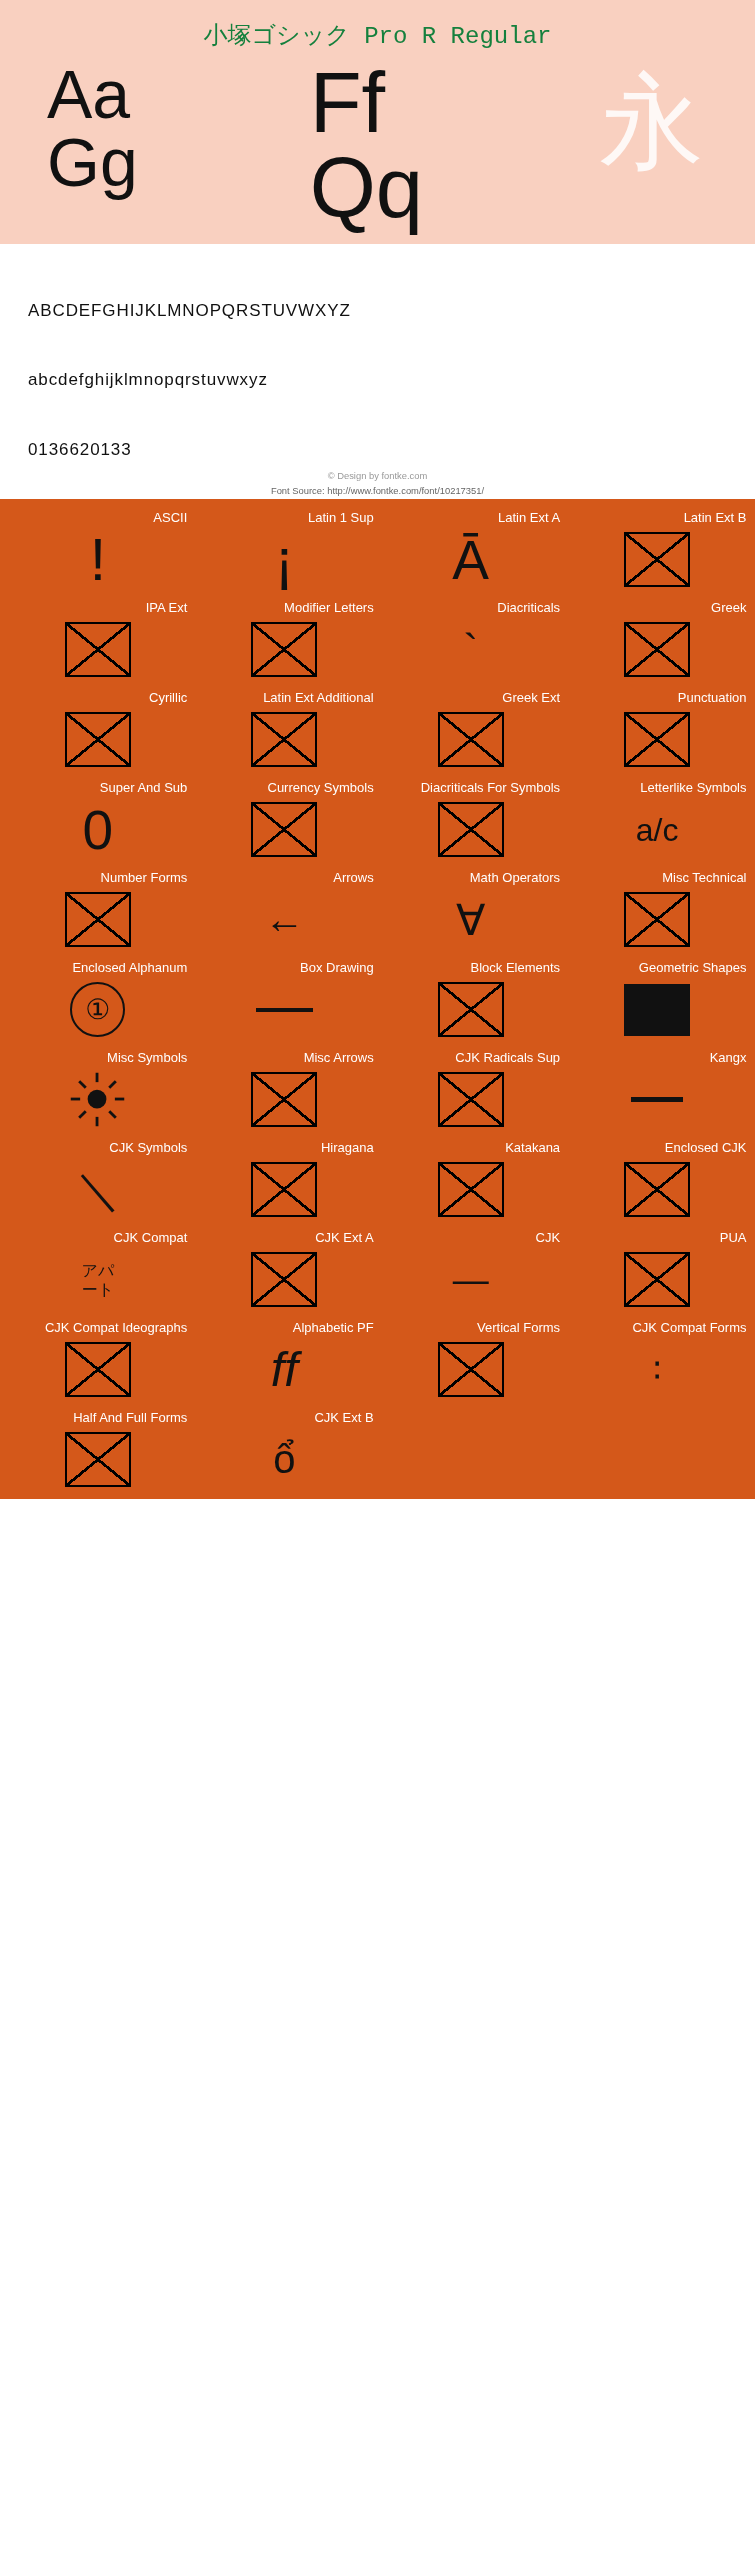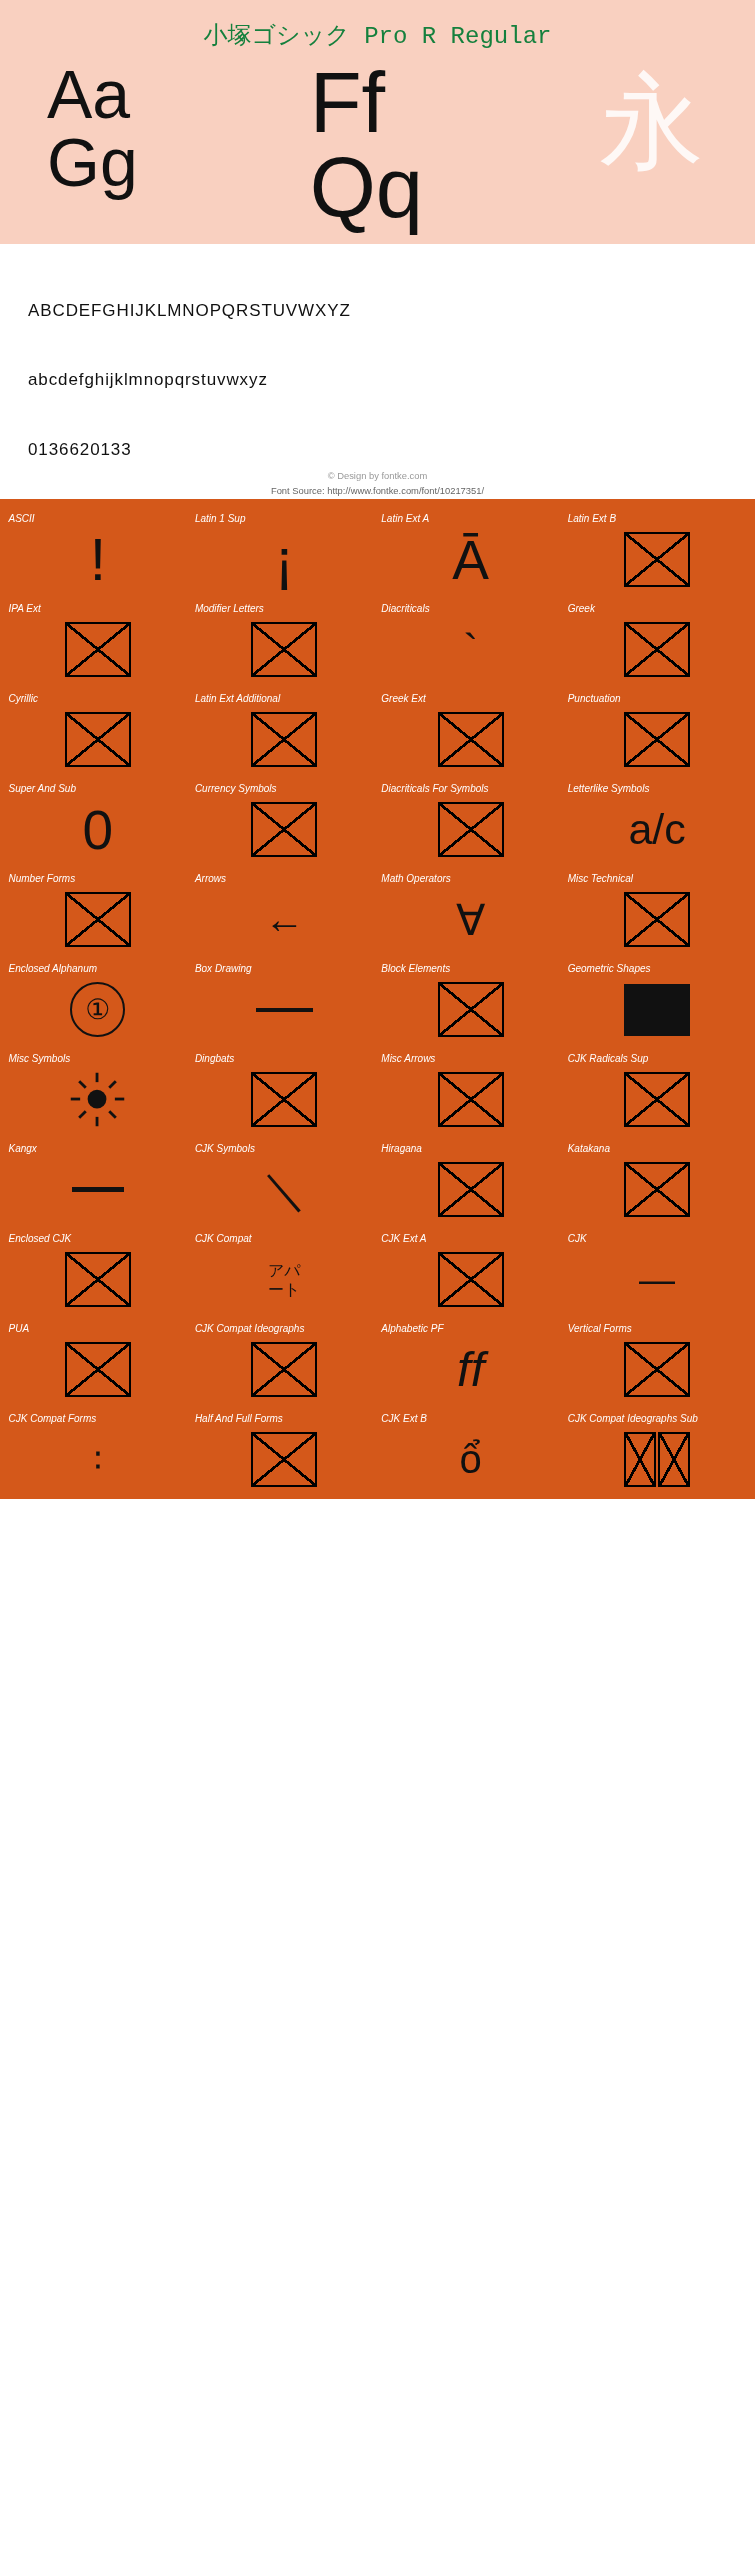--- a/index.html
+++ b/index.html
@@ -86,27 +86,26 @@
     }
     .cell {
       display: flex;
       flex-direction: column;
       align-items: center;
       justify-content: flex-end;
       padding: 5.7px 3.8px 3.8px 3.8px;
       min-height: 90px;
     }
     .cell-label {
-      font-size: 10px;
+      font-size: 13px;
       color: #fff;
-      text-align: left;
+      text-align: right;
       margin-bottom: 3.8px;
       line-height: 1.2;
       width: 100%;
-      font-style: italic;
     }
     .cell-content {
       display: flex;
       align-items: center;
       justify-content: center;
       width: 80px;
       height: 61px;
     }
 
     
@@ -198,21 +197,21 @@
     }
 
     
     .forall-sym {
       font-size: 43px;
       color: #111;
     }
 
     
     .frac-display {
-      font-size: 43px;
+      font-size: 32px;
       color: #111;
       line-height: 1;
     }
 
     
     .exclaim {
       font-size: 59px;
       color: #111;
       font-weight: 300;
     }
@@ -420,26 +419,20 @@
         <line x1="4" y1="32" x2="14" y2="32" stroke="#111" stroke-width="3"></line>
         <line x1="51" y1="32" x2="61" y2="32" stroke="#111" stroke-width="3"></line>
         <line x1="13" y1="13" x2="20" y2="20" stroke="#111" stroke-width="3"></line>
         <line x1="45" y1="45" x2="52" y2="52" stroke="#111" stroke-width="3"></line>
         <line x1="52" y1="13" x2="45" y2="20" stroke="#111" stroke-width="3"></line>
         <line x1="13" y1="52" x2="20" y2="45" stroke="#111" stroke-width="3"></line>
       </svg>
         </div>
       </div>
       <div class="cell">
-        <div class="cell-label">Dingbats</div>
-        <div class="cell-content">
-          <div class="xbox"></div>
-        </div>
-      </div>
-      <div class="cell">
         <div class="cell-label">Misc Arrows</div>
         <div class="cell-content">
           <div class="xbox"></div>
         </div>
       </div>
       <div class="cell">
         <div class="cell-label">CJK Radicals Sup</div>
         <div class="cell-content">
           <div class="xbox"></div>
         </div>
@@ -525,26 +518,17 @@
       <div class="cell">
         <div class="cell-label">Half And Full Forms</div>
         <div class="cell-content">
           <div class="xbox"></div>
         </div>
       </div>
       <div class="cell">
         <div class="cell-label">CJK Ext B</div>
         <div class="cell-content">
           <span class="delta-horn">ổ</span>
-        </div>
-      </div>
-      <div class="cell">
-        <div class="cell-label">CJK Compat Ideographs Sub</div>
-        <div class="cell-content">
-          <div style="position:relative;display:flex;gap:1.9px;">
-            <div class="xbox" style="width:32px;height:55px;"></div>
-            <div class="xbox" style="width:32px;height:55px;"></div>
-          </div>
         </div>
       </div>
     </div>
 </div>
 
 
 </body></html>

